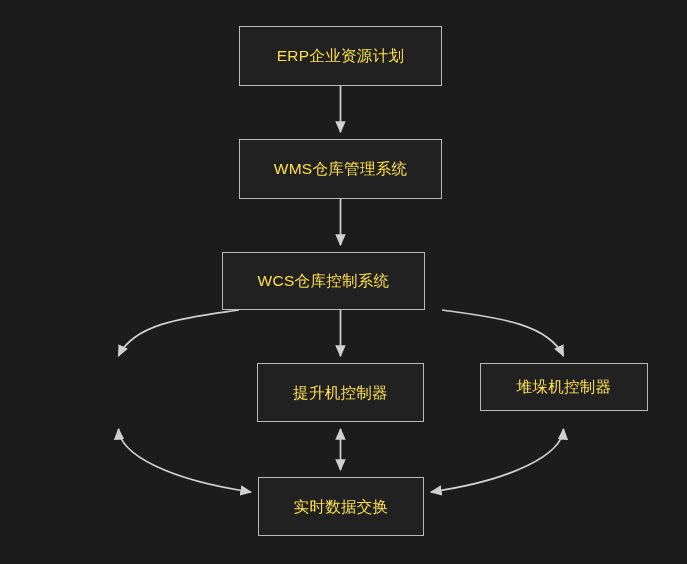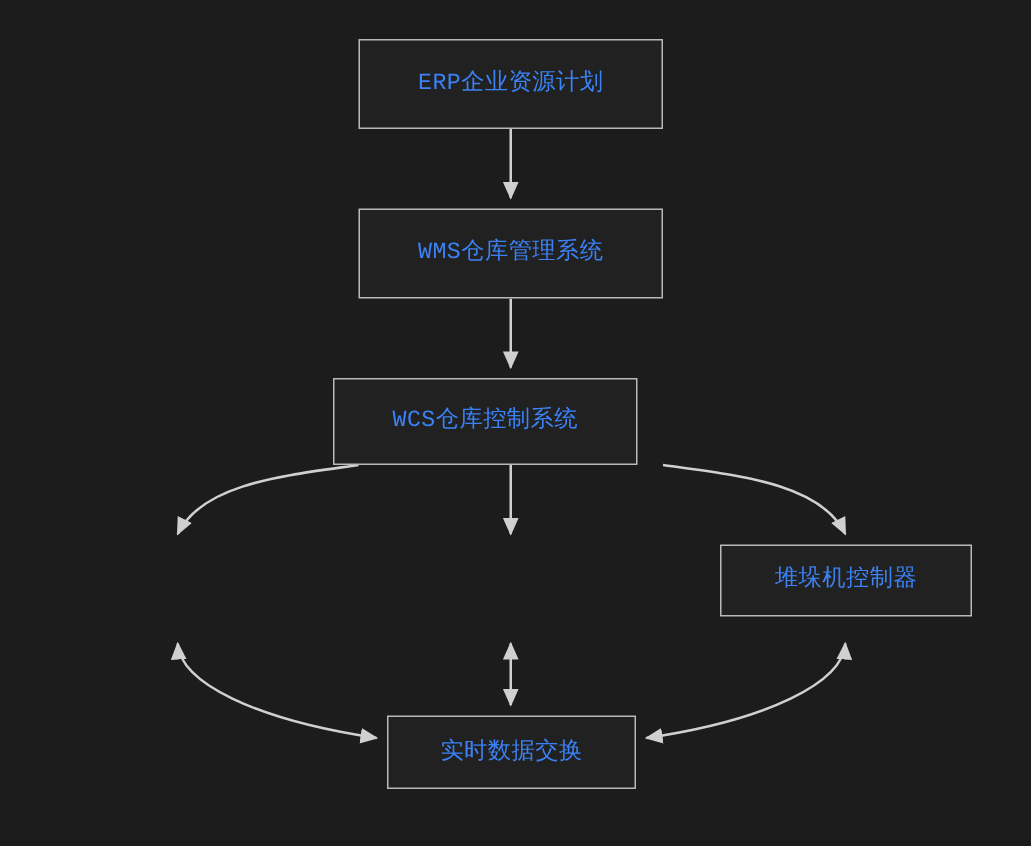--- a/index.html
+++ b/index.html
@@ -32,36 +32,35 @@
     position: absolute;
     box-sizing: border-box;
     background: #212121;
     border: 1.6px solid #b9b9b9;
     display: flex;
     align-items: center;
     justify-content: center;
     z-index: 2;
   }
   .node-label {
-    color: #3b82f6;
+    color: #fde047;
     font-size: 15.5px;
     line-height: 1;
     letter-spacing: 0.3px;
     white-space: nowrap;
     font-weight: 400;
-    font-family: Liberation Mono, monospace;
   }
   
   #node-erp      { left: 239px; top: 26px;  width: 203px; height: 60px; }
   #node-wms      { left: 239px; top: 139px; width: 203px; height: 60px; }
   #node-wcs      { left: 222px; top: 252px; width: 203px; height: 58px; }
   #node-shuttle  { left: 35px;  top: 363px; width: 167px; height: 59px; }
   #node-hoist    { left: 257px; top: 363px; width: 167px; height: 59px; }
   #node-stacker  { left: 480px; top: 363px; width: 168px; height: 48px; }
-  #node-exchange { left: 258px; top: 477px; width: 166px; height: 49px; }
+  #node-exchange { left: 258px; top: 477px; width: 166px; height: 59px; }
 </style>
 </head>
 <body>
 
 <div id="diagram-root">
 
   <svg id="edge-layer" viewBox="0 0 687 564" width="687" height="564" xmlns="http://www.w3.org/2000/svg">
     <defs>
       <marker id="arrow-end" viewBox="0 0 10 10" refX="9" refY="5" markerWidth="7" markerHeight="7" orient="auto-start-reverse">
         <path d="M 0 0.6 L 10 5 L 0 9.4 z" fill="#d0d0d0"></path>
@@ -97,20 +96,23 @@
 
   <div class="node" id="node-wms">
     <span class="node-label">WMS仓库管理系统</span>
   </div>
 
   <div class="node" id="node-wcs">
     <span class="node-label">WCS仓库控制系统</span>
   </div>
 
 
+  <div class="node" id="node-hoist">
+    <span class="node-label">提升机控制器</span>
+  </div>
 
   <div class="node" id="node-stacker">
     <span class="node-label">堆垛机控制器</span>
   </div>
 
   <div class="node" id="node-exchange">
     <span class="node-label">实时数据交换</span>
   </div>
 
 </div>

